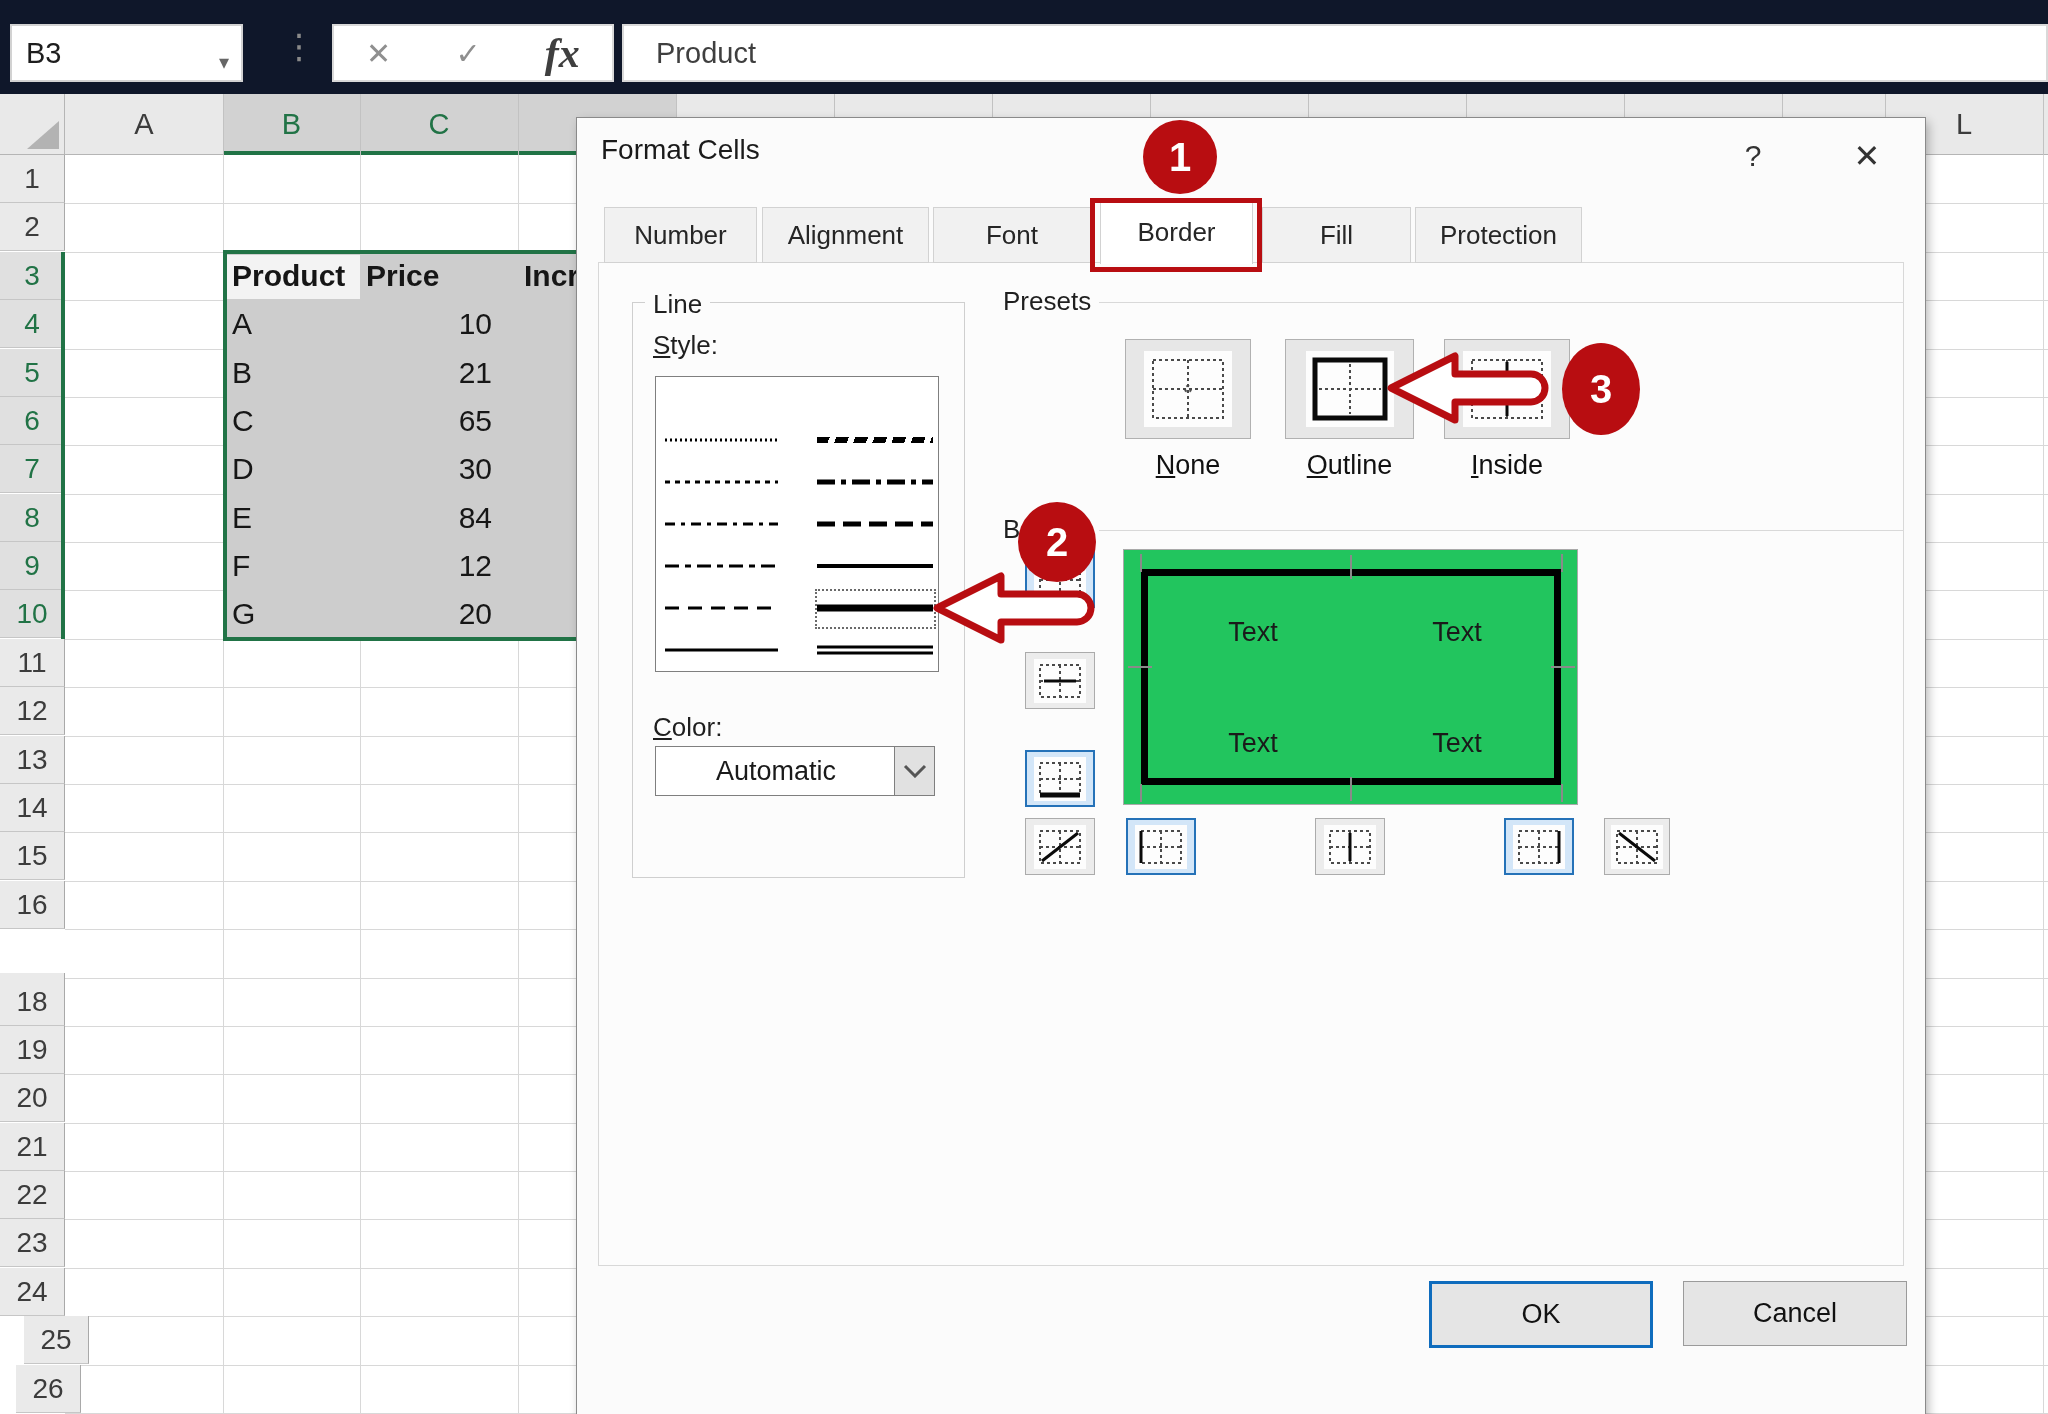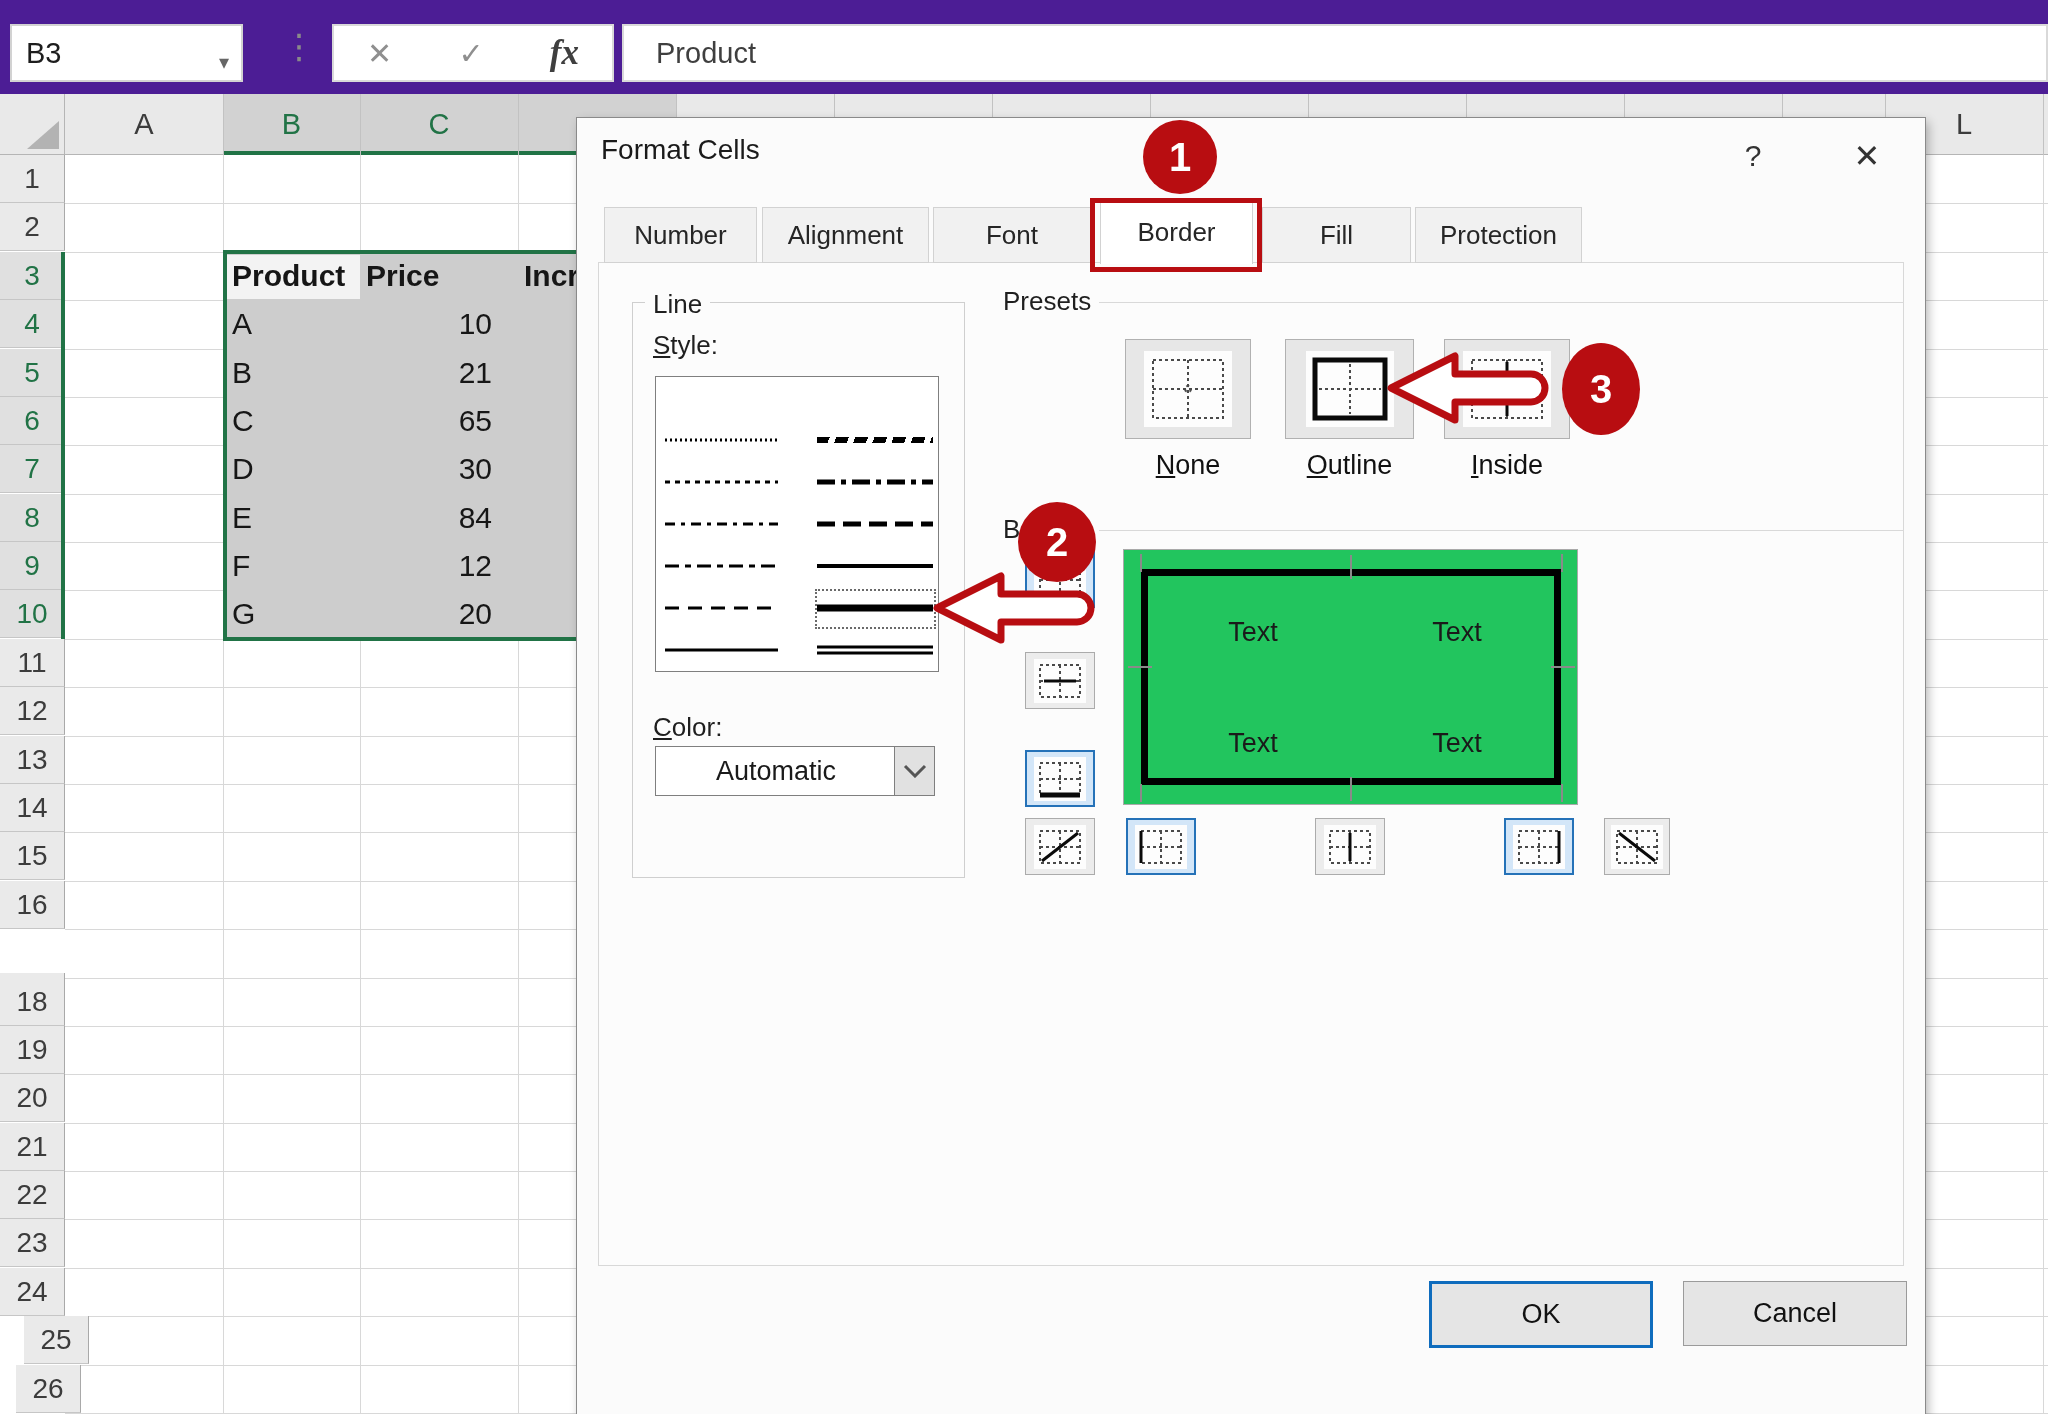--- a/index.html
+++ b/index.html
@@ -1,27 +1,27 @@
 <!DOCTYPE html>
 <html style="--red: #b80d11; --blue: #0f6cbd; --excel_green: #217346;"><head>
 <meta charset="utf-8">
 <style>
   * { margin:0; padding:0; box-sizing:border-box; }
   html,body { background:#fff; }
   body { font-family:"Liberation Sans", sans-serif; }
   #app { position:relative; width:2048px; height:1414px; overflow:hidden; background:#fff; }
 
   
-  .topbar { position:absolute; left:0; top:0; width:2048px; height:94px; background:#4c1d95; z-index:6; }
+  .topbar { position:absolute; left:0; top:0; width:2048px; height:94px; background:#0f172a; z-index:6; }
   .namebox { position:absolute; left:10px; top:24px; width:233px; height:58px; background:#fff; border:2px solid #d2d2d2; font-size:29px; color:#1d1d1d; display:flex; align-items:center; padding-left:14px; }
   .namebox .caret { position:absolute; right:12px; top:24px; font-size:20px; color:#666; }
   .grip { position:absolute; left:282px; top:26px; font-size:34px; color:#8a8a8a; letter-spacing:0; }
   .fbtns { position:absolute; left:332px; top:24px; width:282px; height:58px; background:#fff; border:2px solid #d9d9d9; display:flex; align-items:center; justify-content:space-around; }
   .fbtns .ic { font-size:30px; color:#8f8f8f; }
-  .fbtns .fx { font-family:"Liberation Serif", serif; font-style:italic; font-weight:bold; font-size:35px; color:#3f3f3f; }
+  .fbtns .fx { font-family:"Liberation Serif", serif; font-style:italic; font-weight:bold; font-size:42px; color:#3f3f3f; }
   .fbar { position:absolute; left:622px; top:24px; width:1426px; height:58px; background:#fff; border:2px solid #d9d9d9; font-size:29px; color:#3f3f3f; display:flex; align-items:center; padding-left:32px; }
 
   
   .colstrip { position:absolute; left:65px; top:94px; width:1983px; height:61px; background:#e9e9e9; border-bottom:1px solid #b5b5b5; z-index:2; }
   .corner { position:absolute; left:0; top:94px; width:65px; height:61px; background:#e9e9e9; border-bottom:1px solid #b5b5b5; border-right:1px solid #b5b5b5; z-index:2; }
   .corner .tri { position:absolute; right:5px; bottom:5px; width:0; height:0; border-left:32px solid transparent; border-bottom:28px solid #b3b3b3; }
   .colhead { position:absolute; top:94px; height:61px; display:flex; align-items:center; justify-content:center; font-size:29px; color:#3c3c3c; z-index:3; }
   .colhead.sel { background:#d2d2d2; color:#217346; }
   .colsep { position:absolute; top:94px; width:1px; height:61px; background:#c2c2c2; z-index:4; }
   .rowhead { position:absolute; left:0; width:65px; background:#eaeaea; border-bottom:1px solid #c6c6c6; border-right:1px solid #a9a9a9; font-size:28px; color:#3c3c3c; display:flex; align-items:center; justify-content:center; z-index:2; }

